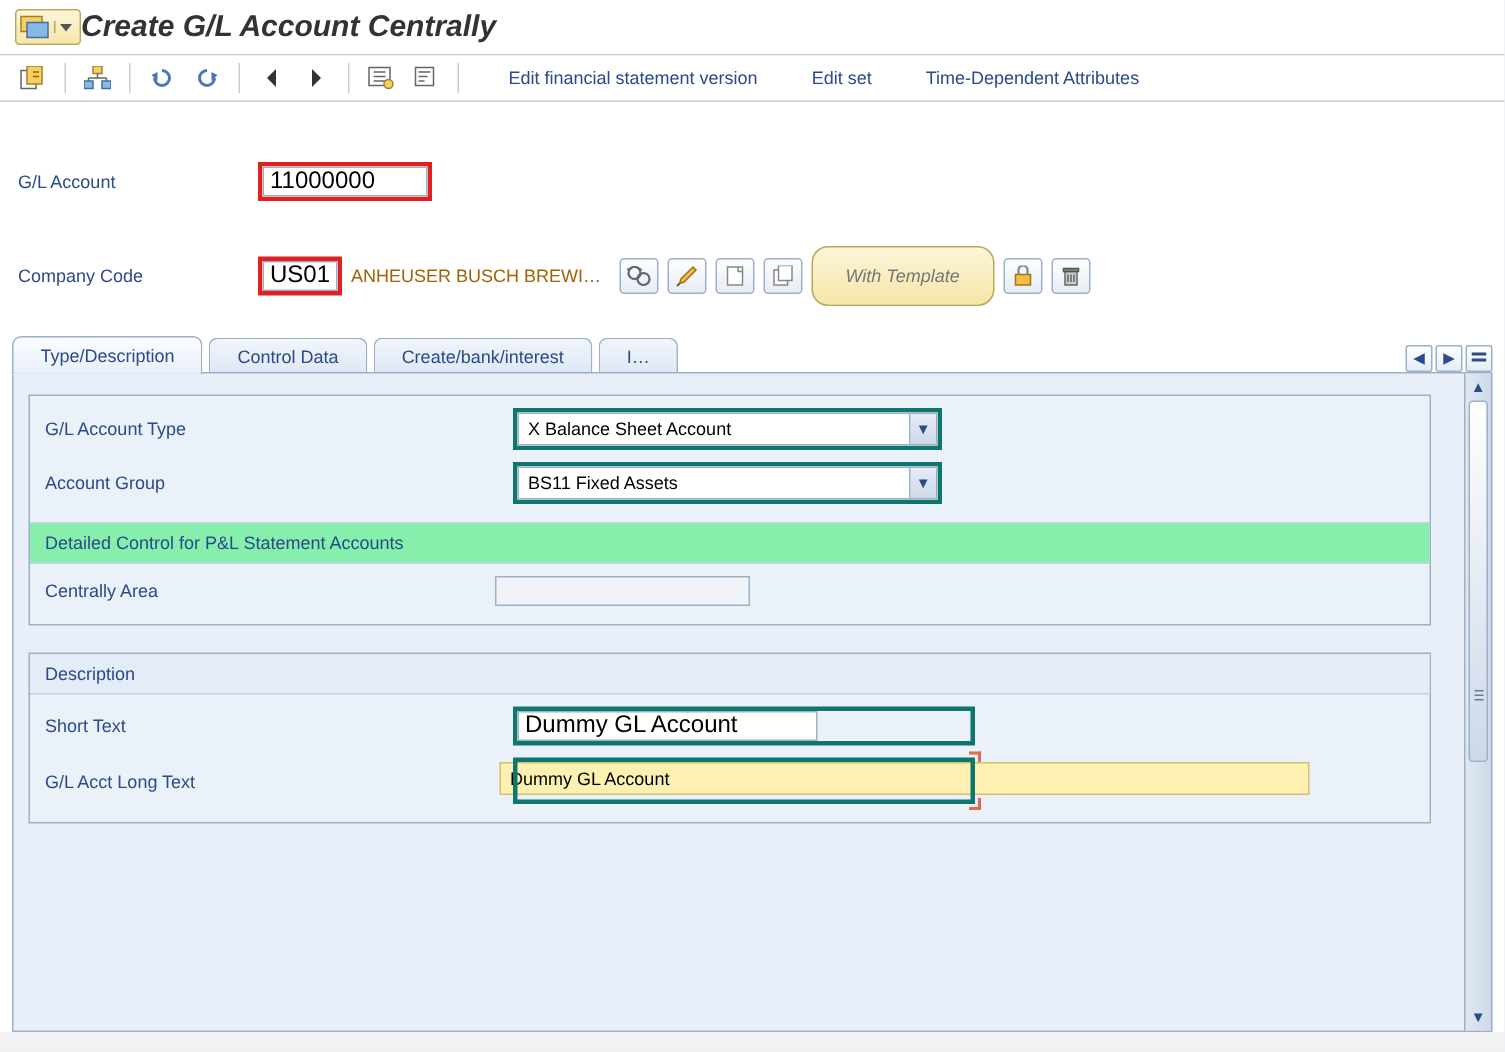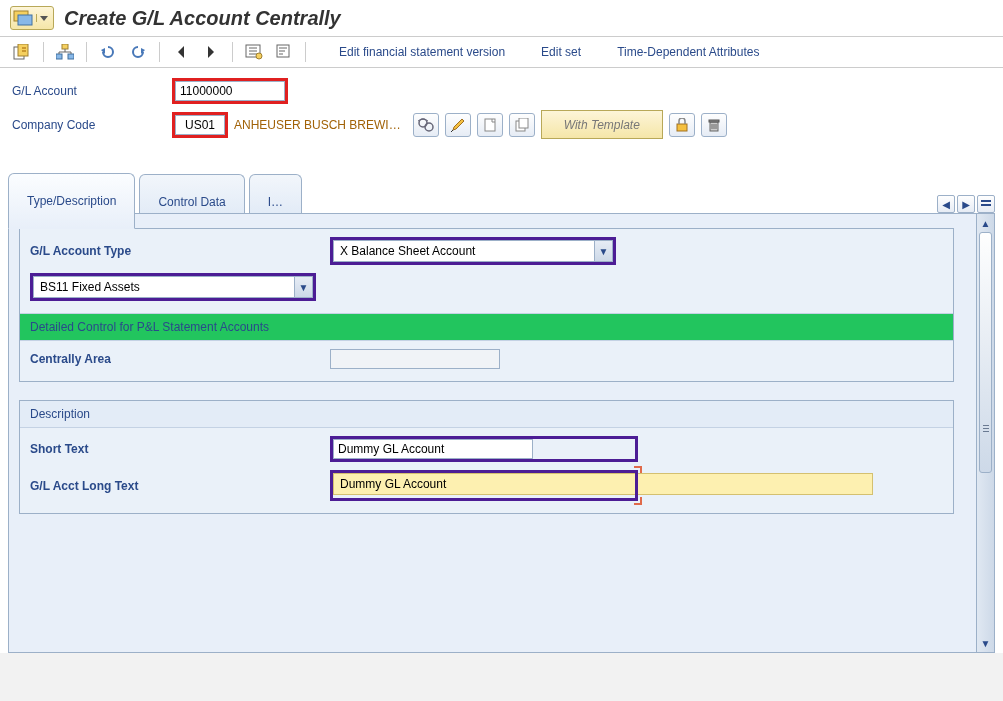--- a/index.html
+++ b/index.html
@@ -1,66 +1,66 @@
 <!DOCTYPE html>
 <html><head>
 <meta charset="utf-8">
 <style>
 * { box-sizing: border-box; margin: 0; padding: 0; }
 body { font-family: Arial, sans-serif; font-size: 12px; background: #f2f2f2; width: 1003px; height: 701px; overflow: hidden; }
 
-.title-bar { background: #fff; padding: 6px 10px; display: flex; align-items: center; gap: 10px; border-bottom: 1px solid #ccc; }
+.title-bar { background: #fff; padding: 6px 10px; display: flex; align-items: center; border-bottom: 1px solid #ccc; }
 .title-btn { display: inline-flex; align-items: center; background: linear-gradient(#fdf5d8,#f5e6a8); border: 1px solid #b8a858; border-radius: 3px; padding: 3px 2px; cursor: pointer; }
 .title-btn .dd-arrow { border-left: 1px solid #b8a858; padding: 0 3px; margin-left: 3px; }
 .page-title { font-size: 20px; font-weight: bold; font-style: italic; color: #333; }
 
 .app-toolbar { background: #fff; padding: 4px 10px; display: flex; align-items: center; gap: 6px; border-bottom: 1px solid #ccc; }
 .vsep { width: 1px; height: 20px; background: #ccc; margin: 0 3px; }
 .tbtn { display: inline-flex; align-items: center; justify-content: center; width: 24px; height: 22px; cursor: pointer; border-radius: 2px; }
 .mlink { color: #2a4a8a; cursor: pointer; padding: 0 6px; margin-left: 18px; }
 
 .header-fields { background: #fff; padding: 10px 12px 6px 12px; }
-.hfrow { display: flex; align-items: center; margin-bottom: 6px; }
+.hfrow { display: flex; align-items: center; margin-bottom: 6px; margin-top: 30px; }
 .hflabel { width: 160px; color: #2a4a8a; }
 .hlight { border: 3px solid #e02020; padding: 0; display: inline-block; }
-.input-text { border: 1px solid #9cb0c8; background: #fff; padding: 2px 4px; font-family: inherit; font-size: 12px; height: 20px; }
+.input-text { border: 1px solid #9cb0c8; background: #fff; padding: 2px 4px; font-family: inherit; font-size: 16px; height: 20px; }
 .ro-text { color: #a16207; padding: 0 6px; }
 .icon-btn { display: inline-flex; align-items: center; justify-content: center; width: 26px; height: 24px; background: linear-gradient(#fefefe,#e6ecf5); border: 1px solid #9cb0c8; border-radius: 3px; cursor: pointer; margin-left: 6px; }
-.wide-btn { display: inline-flex; align-items: center; justify-content: center; height: 29px; padding: 0 22px; background: linear-gradient(#fdf5d8,#f5e6a8); border: 1px solid #b8a858; border-radius: 0; color: #777; cursor: pointer; margin-left: 6px; font-style: italic; }
+.wide-btn { display: inline-flex; align-items: center; justify-content: center; height: 40px; padding: 0 22px; background: linear-gradient(#fdf5d8,#f5e6a8); border: 1px solid #b8a858; border-radius: 11px; color: #777; cursor: pointer; margin-left: 6px; font-style: italic; }
 
 .tabstrip-wrap { padding: 6px 8px 0 8px; background: #fff; }
 .tabstrip { display: flex; align-items: flex-end; position: relative; }
-.tab { background: linear-gradient(#f2f6fb,#dce7f5); border: 1px solid #9cb0c8; border-bottom: none; border-radius: 6px 6px 0 0; padding: 20px 18px; margin-right: 4px; color: #2a4a8a; cursor: pointer; position: relative; top: 16px; text-align: center; }
+.tab { background: linear-gradient(#f2f6fb,#dce7f5); border: 1px solid #9cb0c8; border-bottom: none; border-radius: 6px 6px 0 0; padding: 5px 18px; margin-right: 4px; color: #2a4a8a; cursor: pointer; position: relative; top: 2px; text-align: center; }
 .tab.active { background: linear-gradient(#fbfdff,#e8eff9); font-weight: normal; border-bottom: 1px solid #e8eff9; z-index: 2; }
 .tab-scroll { margin-left: auto; display: flex; gap: 2px; }
 .ts-btn { width: 18px; height: 18px; background: linear-gradient(#fefefe,#e6ecf5); border: 1px solid #9cb0c8; border-radius: 2px; display: inline-flex; align-items: center; justify-content: center; cursor: pointer; font-size: 10px; color: #2a4a8a; }
 
 .tab-panel { border: 1px solid #9cb0c8; background: #e8eff9; position: relative; height: 440px; }
 .panel-scroll { position: absolute; right: 0; top: 0; bottom: 0; width: 18px; background: linear-gradient(90deg,#e0e8f2,#cdd9e8); border-left: 1px solid #9cb0c8; }
 .ps-arrow { height: 18px; display: flex; align-items: center; justify-content: center; color: #2a4a8a; font-size: 10px; cursor: pointer; }
 .ps-track { position: absolute; top: 18px; bottom: 18px; left: 2px; right: 2px; }
 .ps-thumb { position: absolute; left: 0; right: 0; top: 0; height: 60%; background: linear-gradient(#fefefe,#cdd9e8); border: 1px solid #9cb0c8; border-radius: 3px; cursor: pointer; }
 .ps-grip { position: absolute; left: 0; right: 0; top: 48%; height: 16px; display:flex; flex-direction:column; align-items:center; gap:2px; }
 .ps-grip span { width: 6px; height: 1px; background: #6a7a92; }
 
 .panel-content { padding: 14px 22px 0 10px; margin-right: 18px; }
 .groupbox { border: 1px solid #9cb0c8; background: #eaf1f9; margin-bottom: 18px; }
 .group-title { padding: 6px 10px; color: #2a4a8a; border-bottom: 1px solid #c4d2e4; background: #e3ecf7; }
 .group-body { padding: 4px 8px 8px 8px; }
 .grow { display: flex; align-items: center; padding: 4px 2px; }
-.glabel { width: 300px; color: #2a4a8a; font-weight: bold; }
-.sub-title { padding: 6px 10px; color: #2a4a8a; border-top: 1px solid #c4d2e4; border-bottom: 1px solid #c4d2e4; background: #22c55e; }
+.glabel { width: 300px; color: #2a4a8a; }
+.sub-title { padding: 6px 10px; color: #2a4a8a; border-top: 1px solid #c4d2e4; border-bottom: 1px solid #c4d2e4; background: #86efac; }
 
 .dd-field { display: inline-flex; align-items: center; border: 1px solid #9cb0c8; background: #fff; height: 22px; }
 .dd-field input { border: none; outline: none; padding: 2px 6px; font-family: inherit; font-size: 12px; width: 260px; }
 .dd-field .dd-btn { width: 18px; height: 100%; background: linear-gradient(#e6ecf5,#cdd9e8); border-left: 1px solid #9cb0c8; display: flex; align-items: center; justify-content: center; cursor: pointer; color: #2a4a8a; font-size: 10px; }
 
 .long-input-wrap { display: flex; align-items: center; position: relative; }
 .long-input { border: 1px solid #d4c070; background: #fdf0b0; padding: 2px 6px; height: 22px; width: 540px; font-family: inherit; font-size: 12px; outline: none; }
-.rb { border: 3px solid #4c1d95; display: inline-block; }
+.rb { border: 3px solid #0f766e; display: inline-block; margin-left: 12px; }
 .corner { position: absolute; width: 8px; height: 8px; border: 2px solid #e06a4a; }
 .ctl { top: -4px; right: -4px; border-left: none; border-bottom: none; }
 .cbl { bottom: -4px; right: -4px; border-left: none; border-top: none; }
 
 svg { display: block; }
 </style>
 </head>
 <body>
 
 <div class="title-bar">
@@ -193,20 +193,21 @@
           <path d="M4 6 L4 11 M6 6 L6 11 M8 6 L8 11" stroke="#666"></path>
         </svg>
     </span>
   </div>
 </div>
 
 <div class="tabstrip-wrap">
   <div class="tabstrip">
     <div class="tab active">Type/Description</div>
     <div class="tab">Control Data</div>
+    <div class="tab">Create/bank/interest</div>
     <div class="tab">I…</div>
     <div class="tab-scroll">
       <span class="ts-btn">◀</span>
       <span class="ts-btn">▶</span>
       <span class="ts-btn">
         <svg width="10" height="10">
             <rect x="0" y="1" width="10" height="2" fill="#2a4a8a"></rect>
             <rect x="0" y="5" width="10" height="2" fill="#2a4a8a"></rect>
           </svg>
       </span>
@@ -221,20 +222,21 @@
           <div class="grow">
             <span class="glabel">G/L Account Type</span>
             <span class="rb">
               <span class="dd-field">
                 <input value="X Balance Sheet Account" style="">
                 <span class="dd-btn">▼</span>
               </span>
             </span>
           </div>
           <div class="grow">
+            <span class="glabel">Account Group</span>
             <span class="rb">
               <span class="dd-field">
                 <input value="BS11 Fixed Assets" style="">
                 <span class="dd-btn">▼</span>
               </span>
             </span>
           </div>
         </div>
         <div class="sub-title">Detailed Control for P&amp;L Statement Accounts</div>
         <div class="group-body">

